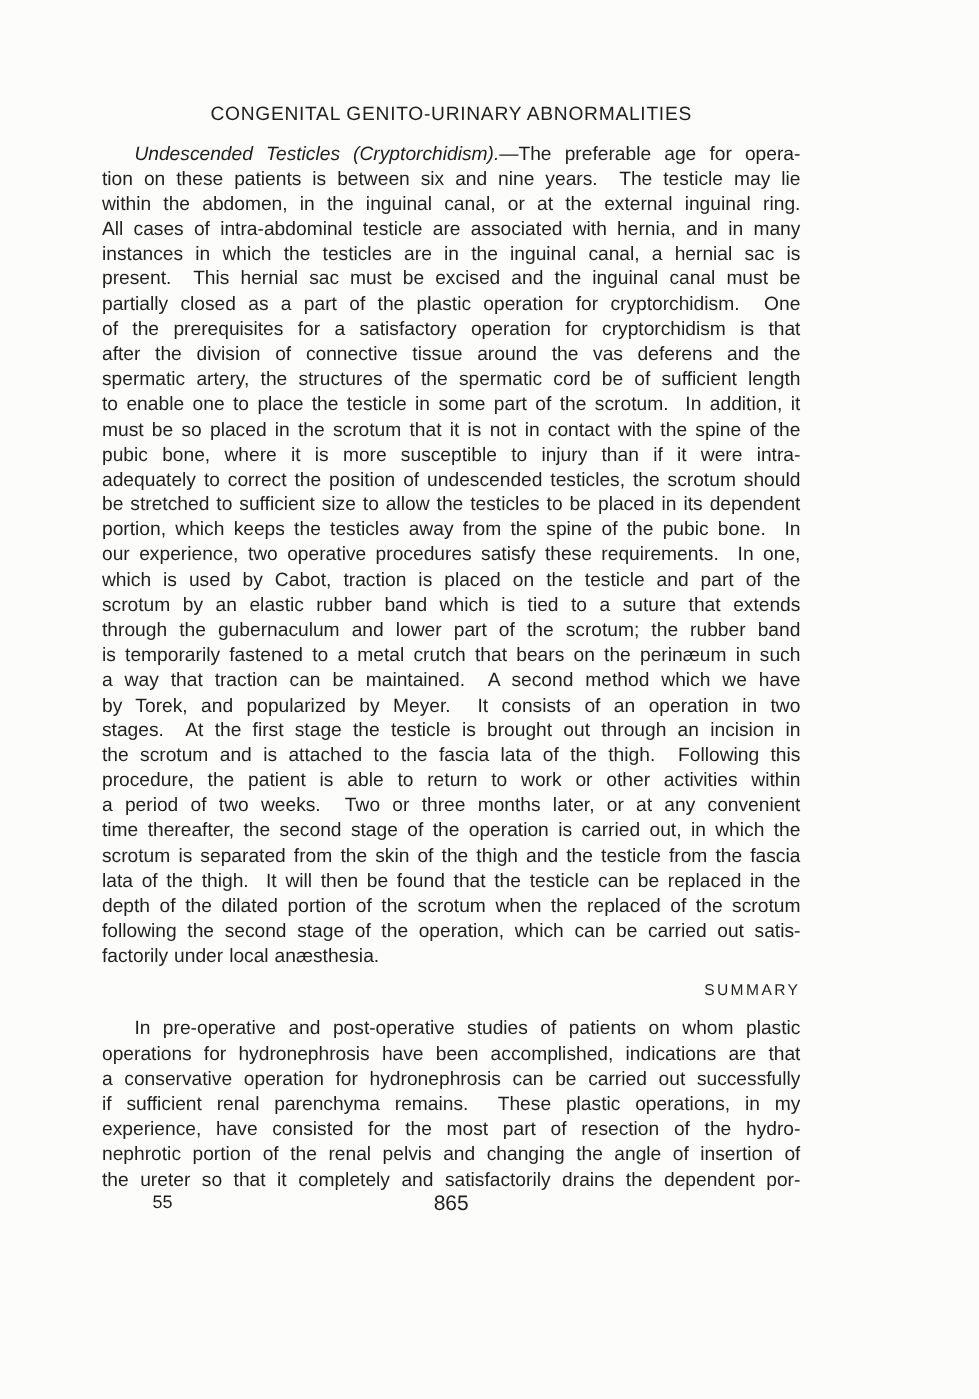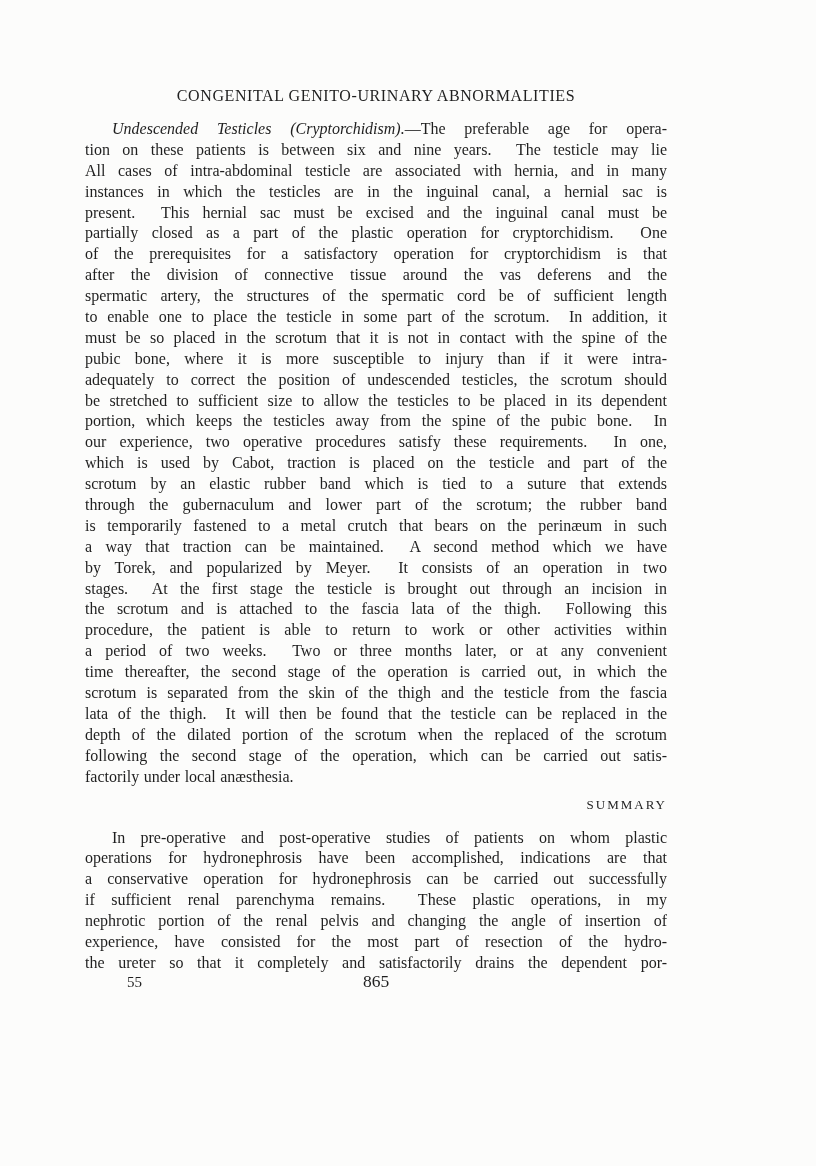--- a/index.html
+++ b/index.html
@@ -7,21 +7,21 @@
     margin: 0;
     padding: 0;
     background: #fcfcfb;
   }
   .page {
     position: relative;
     width: 816px;
     height: 1166px;
     background: #fcfcfb;
     color: #1f1f1f;
-    font-family: Liberation Serif, serif;
+    font-family: Liberation Sans, sans-serif;
     overflow: hidden;
   }
   .content {
     position: absolute;
     left: 85px;
     top: 88px;
     width: 582px;
   }
   .running-head {
     margin: 0 0 15px 0;
@@ -87,20 +87,21 @@
   <div class="content">
 
     <h1 class="running-head">CONGENITAL GENITO-URINARY ABNORMALITIES</h1>
 
     <div class="para justify-except-last">
       <div class="line first-line">
         <span class="italic">Undescended Testicles (Cryptorchidism).</span><span>—The preferable age for opera-</span>
       </div>
       <div>
           <div class="line">tion on these patients is between six and nine years.&nbsp; The testicle may lie</div>
+          <div class="line">within the abdomen, in the inguinal canal, or at the external inguinal ring.</div>
           <div class="line">All cases of intra-abdominal testicle are associated with hernia, and in many</div>
           <div class="line">instances in which the testicles are in the inguinal canal, a hernial sac is</div>
           <div class="line">present.&nbsp; This hernial sac must be excised and the inguinal canal must be</div>
           <div class="line">partially closed as a part of the plastic operation for cryptorchidism.&nbsp; One</div>
           <div class="line">of the prerequisites for a satisfactory operation for cryptorchidism is that</div>
           <div class="line">after the division of connective tissue around the vas deferens and the</div>
           <div class="line">spermatic artery, the structures of the spermatic cord be of sufficient length</div>
           <div class="line">to enable one to place the testicle in some part of the scrotum.&nbsp; In addition, it</div>
           <div class="line">must be so placed in the scrotum that it is not in contact with the spine of the</div>
           <div class="line">pubic bone, where it is more susceptible to injury than if it were intra-</div>
@@ -128,22 +129,22 @@
     </div>
 
     <h2 class="summary-head">SUMMARY</h2>
 
     <div class="para summary-para">
       <div>
           <div class="line">In pre-operative and post-operative studies of patients on whom plastic</div>
           <div class="line">operations for hydronephrosis have been accomplished, indications are that</div>
           <div class="line">a conservative operation for hydronephrosis can be carried out successfully</div>
           <div class="line">if sufficient renal parenchyma remains.&nbsp; These plastic operations, in my</div>
+          <div class="line">experience, have consisted for the most part of resection of the hydro-</div>
           <div class="line">nephrotic portion of the renal pelvis and changing the angle of insertion of</div>
-          <div class="line">experience, have consisted for the most part of resection of the hydro-</div>
           <div class="line">the ureter so that it completely and satisfactorily drains the dependent por-</div>
         </div>
     </div>
 
     <div class="footer">
       <span class="sig">55</span>
       <span class="pagenum">865</span>
     </div>
 
   </div>

